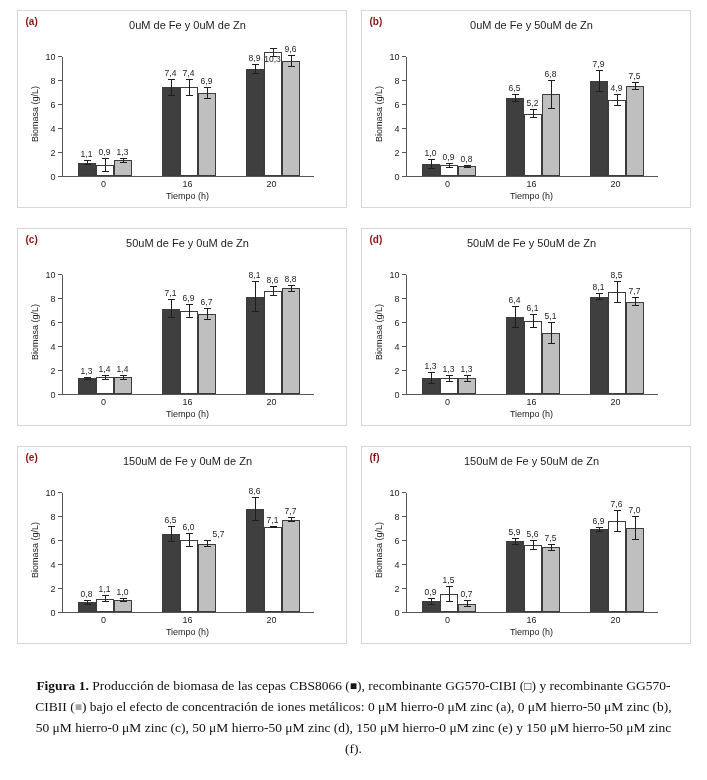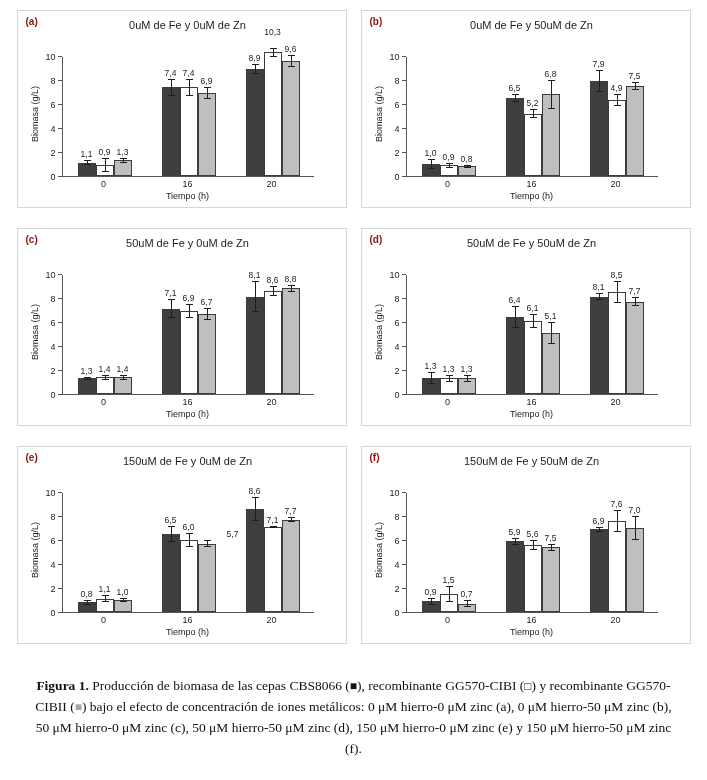--- a/index.html
+++ b/index.html
@@ -85,21 +85,21 @@
             <div class="ebar" style="left: 126px; bottom: 80.4px; height: 16.8px;"></div>
             <div class="dlabel" style="left: 126px; bottom: 98.2px;">7,4</div>
             <div class="bar" style="left: 135px; width: 18px; height: 82.8px; background: rgb(191, 191, 191);"></div>
             <div class="ebar" style="left: 144px; bottom: 76.8px; height: 12px;"></div>
             <div class="dlabel" style="left: 144px; bottom: 89.8px;">6,9</div>
             <div class="bar" style="left: 183px; width: 18px; height: 106.8px; background: rgb(63, 63, 63);"></div>
             <div class="ebar" style="left: 192px; bottom: 102px; height: 9.6px;"></div>
             <div class="dlabel" style="left: 192px; bottom: 112.6px;">8,9</div>
             <div class="bar" style="left: 201px; width: 18px; height: 123.6px; background: rgb(255, 255, 255);"></div>
             <div class="ebar" style="left: 210px; bottom: 118.8px; height: 9.6px;"></div>
-            <div class="dlabel" style="left: 210px; bottom: 139px;">10,3</div>
+            <div class="dlabel" style="left: 210px; bottom: 112px;">10,3</div>
             <div class="bar" style="left: 219px; width: 18px; height: 115.2px; background: rgb(191, 191, 191);"></div>
             <div class="ebar" style="left: 228px; bottom: 109.2px; height: 12px;"></div>
             <div class="dlabel" style="left: 228px; bottom: 122.2px;">9,6</div>
           </div>
         </div>
         <div class="xrow">
           <span class="xtick" style="left: 42px;">0</span>
           <span class="xtick" style="left: 126px;">16</span>
           <span class="xtick" style="left: 210px;">20</span>
         </div>
@@ -311,21 +311,21 @@
             <div class="ebar" style="left: 60px; bottom: 10.2px; height: 3.6px;"></div>
             <div class="dlabel" style="left: 60px; bottom: 14.8px;">1,0</div>
             <div class="bar" style="left: 99px; width: 18px; height: 78px; background: rgb(63, 63, 63);"></div>
             <div class="ebar" style="left: 108px; bottom: 69.6px; height: 16.8px;"></div>
             <div class="dlabel" style="left: 108px; bottom: 87.4px;">6,5</div>
             <div class="bar" style="left: 117px; width: 18px; height: 72px; background: rgb(255, 255, 255);"></div>
             <div class="ebar" style="left: 126px; bottom: 64.8px; height: 14.4px;"></div>
             <div class="dlabel" style="left: 126px; bottom: 80.2px;">6,0</div>
             <div class="bar" style="left: 135px; width: 18px; height: 68.4px; background: rgb(191, 191, 191);"></div>
             <div class="ebar" style="left: 144px; bottom: 64.8px; height: 7.2px;"></div>
-            <div class="dlabel" style="left: 158px; bottom: 73px; padding-left: 24px;">5,7</div>
+            <div class="dlabel" style="left: 144px; bottom: 73px; padding-left: 24px;">5,7</div>
             <div class="bar" style="left: 183px; width: 18px; height: 103.2px; background: rgb(63, 63, 63);"></div>
             <div class="ebar" style="left: 192px; bottom: 91.2px; height: 24px;"></div>
             <div class="dlabel" style="left: 192px; bottom: 116.2px;">8,6</div>
             <div class="bar" style="left: 201px; width: 18px; height: 85.2px; background: rgb(255, 255, 255);"></div>
             <div class="ebar" style="left: 210px; bottom: 84px; height: 2.4px;"></div>
             <div class="dlabel" style="left: 210px; bottom: 87.4px;">7,1</div>
             <div class="bar" style="left: 219px; width: 18px; height: 92.4px; background: rgb(191, 191, 191);"></div>
             <div class="ebar" style="left: 228px; bottom: 90px; height: 4.8px;"></div>
             <div class="dlabel" style="left: 228px; bottom: 95.8px;">7,7</div>
           </div>

